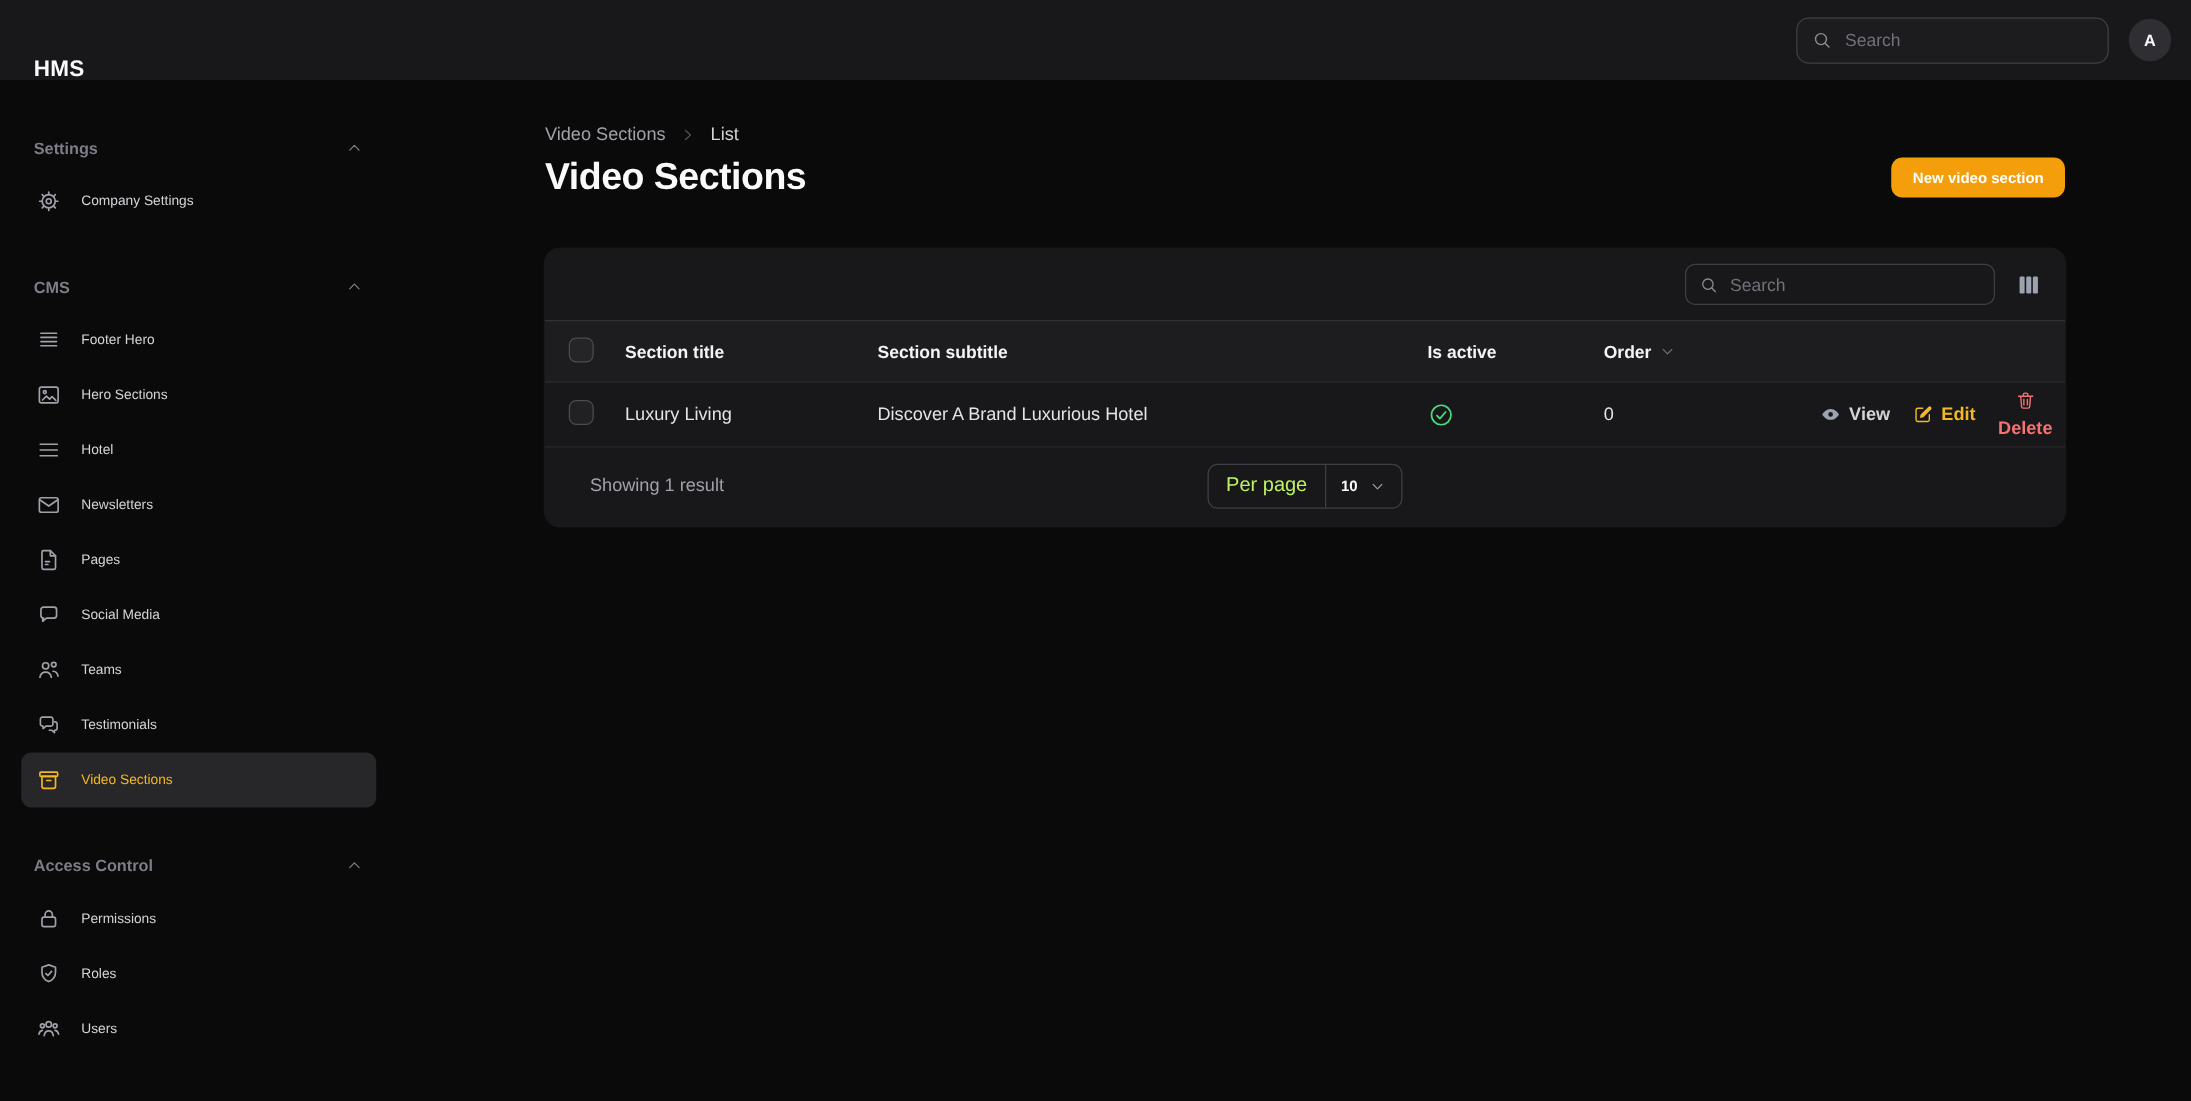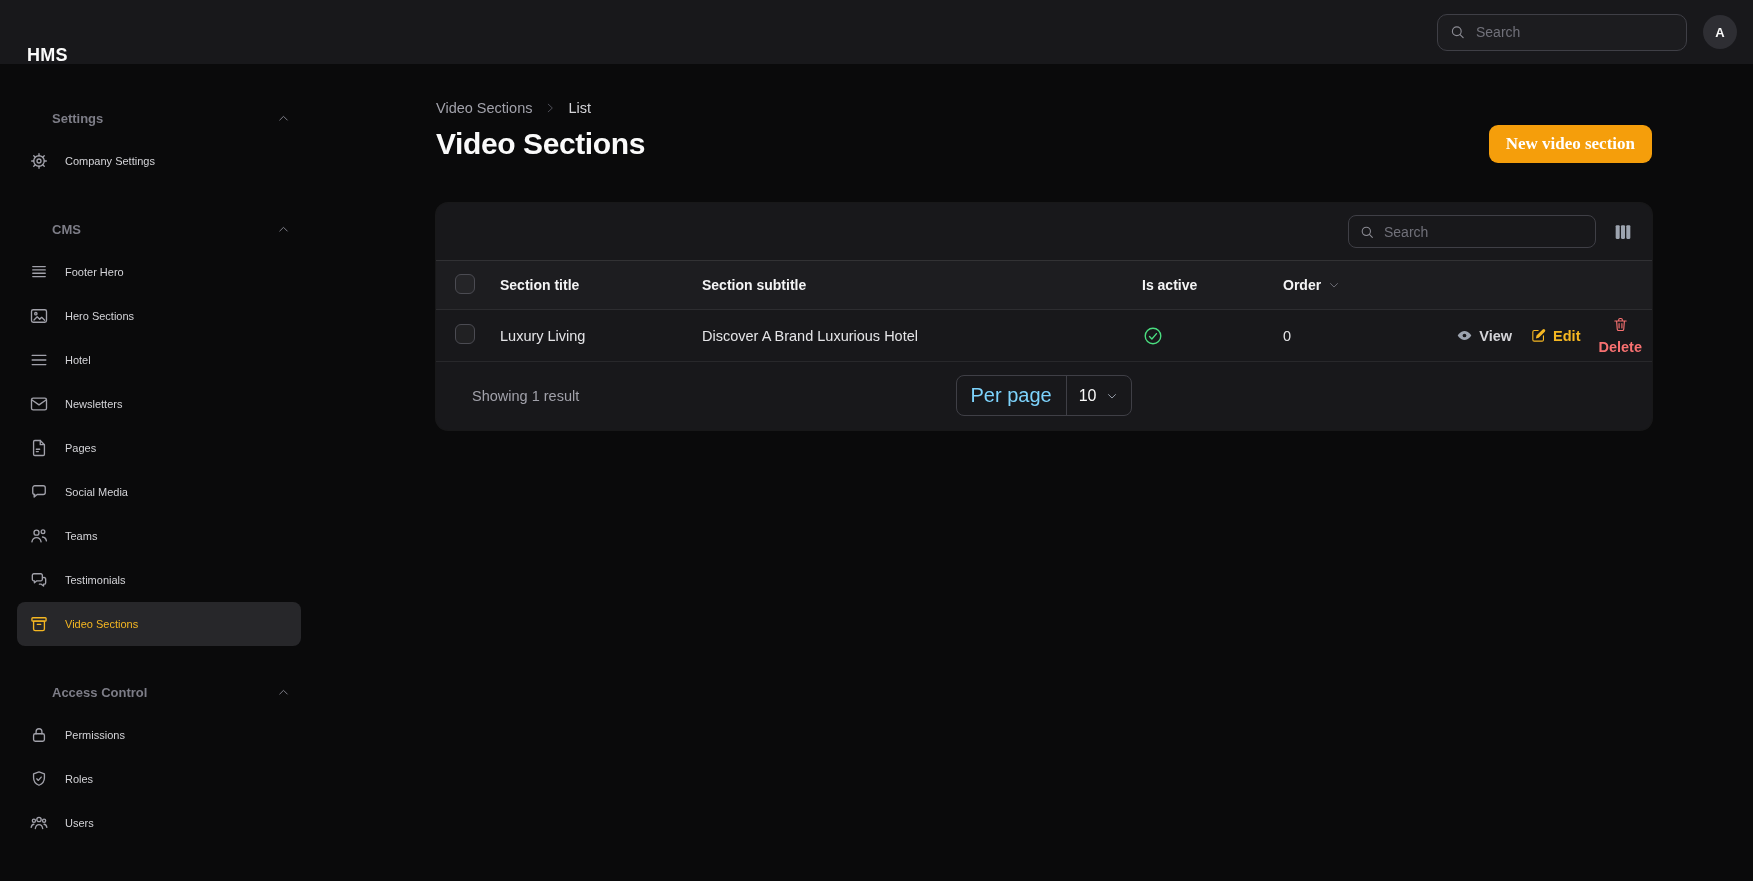--- a/index.html
+++ b/index.html
@@ -38,42 +38,42 @@
   }
 
   
   .shell { display:flex; height:817px; }
   .sidebar { width:318px; flex:0 0 318px; padding:42px 17px 20px; }
   .group { margin-bottom:34px; }
   .group-header {
     display:flex; align-items:center; justify-content:space-between;
     padding:0 10px; height:24px; margin-bottom:9px; cursor:pointer;
   }
-  .group-label { font-size:13px; font-weight:600; color:#7d7d87;margin-left:25px; }
+  .group-label { font-size:13px; font-weight:600; color:#7d7d87; }
   .chev { width:15px; height:15px; color:#7d7d87; }
   .nav-item {
     display:flex; align-items:center; gap:16px;
     height:44px; padding:0 12px; border-radius:8px;
     color:#d4d4d8; font-size:11px; font-weight:500; cursor:pointer;
   }
   .nav-item .icon { color:#a1a1aa; display:flex; }
   .nav-item.active { background:#27272a; color:#f5b722; }
   .nav-item.active .icon { color:#f5b722; }
 
   
   .main { flex:1; padding:36px 101px 0 118px; }
   .breadcrumb { display:flex; align-items:center; gap:11px; font-size:14.5px; }
   .crumb { color:#a1a1aa; cursor:pointer; }
   .crumb-current { color:#d4d4d8; }
   .crumb-sep { width:14px; height:14px; color:#52525b; }
   .header-row { display:flex; align-items:center; justify-content:space-between; margin-top:9px; }
   h1.page-title { font-size:30px; font-weight:700; color:#fafafa; letter-spacing:-.4px; }
   .primary-btn {
     background:#f59e0b; color:#ffffff; border:none; cursor:pointer;
-    font-family:Liberation Serif, serif; font-size:17px; font-weight:600;
+    font-family:Liberation Sans, sans-serif; font-size:12px; font-weight:600;
     padding:9px 17px; border-radius:9px;
   }
 
   
   .card {
     margin-top:40px; background:#18181b; border-radius:12px;
     box-shadow:0 0 0 1px rgba(255,255,255,0.06);
     overflow:hidden;
   }
   .card-toolbar {
@@ -128,26 +128,26 @@
   .action-delete { color:#f87171;flex-direction:column; }
 
   .card-footer { display:flex; align-items:center; padding:13px 36px 14px; }
   .footer-left { flex:1; color:#a1a1aa; font-size:14.5px; }
   .footer-right { flex:1; }
   .perpage {
     display:inline-flex; align-items:stretch;
     border:1px solid #3f3f46; border-radius:8px; overflow:hidden;
   }
   .perpage-label {
-    padding:8px 14px; color:#7dd3fc; font-size:20px;
+    padding:8px 14px; color:#bef264; font-size:16px;
     border-right:1px solid #3f3f46; display:flex; align-items:center;
   }
   .perpage-select {
     padding:8px 12px; display:flex; align-items:center; gap:9px;
-    color:#fafafa; font-size:16px; font-weight:400; cursor:pointer;
+    color:#fafafa; font-size:12px; font-weight:700; cursor:pointer;
   }
   .perpage-select .chev { width:14px; height:14px; color:#9ca3af; }
 </style>
 </head>
 <body>
 
 <header class="topbar">
   <div class="brand">HMS</div>
   <div class="topbar-spacer"></div>
   <div class="searchbox">

